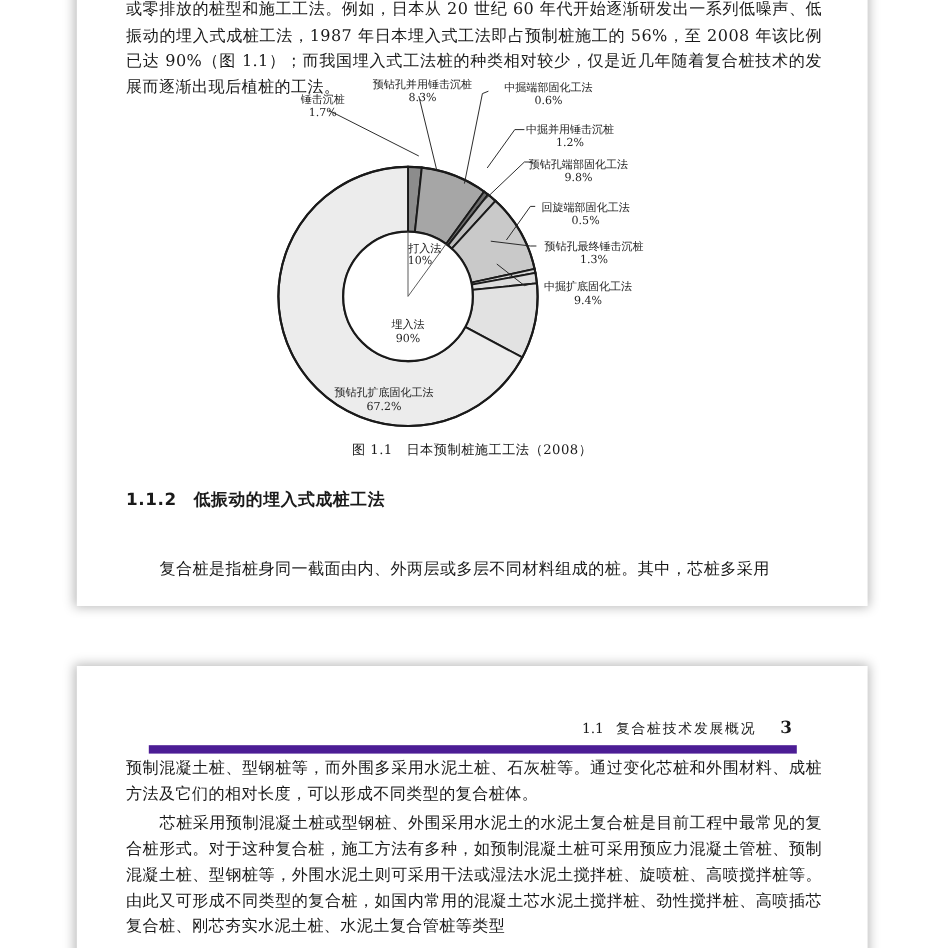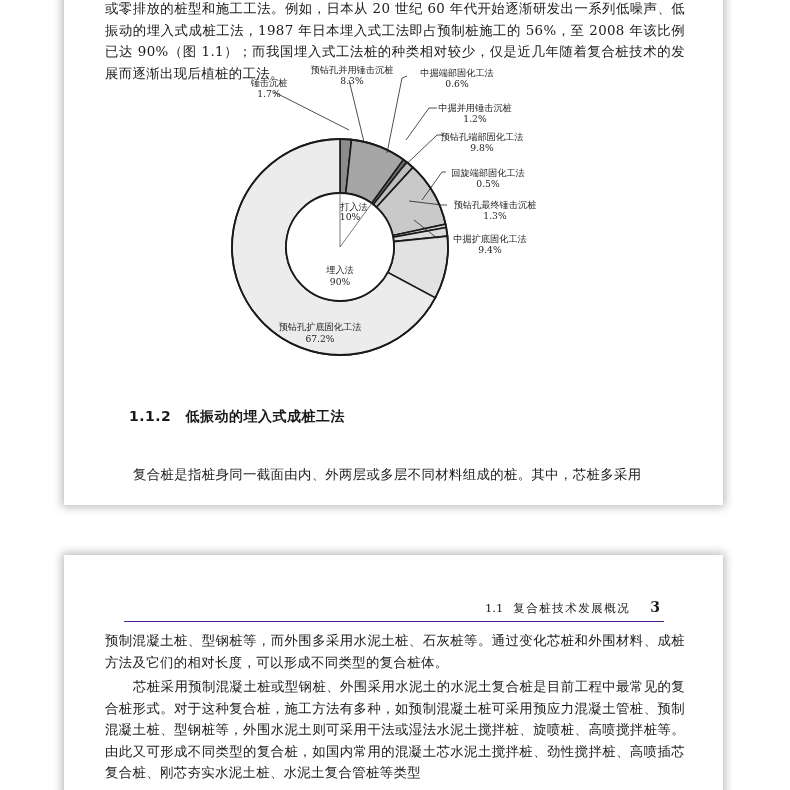--- a/index.html
+++ b/index.html
@@ -36,24 +36,24 @@
     }
     .caption {
       position: absolute; left: 0; width: 659px; text-align: center;
       font-size: 11px; top: 387px; letter-spacing: 0.4px;
     }
     .section-heading {
       position: absolute; left: 41px; top: 428px;
       font-family: "DejaVu Sans", "Liberation Sans", sans-serif;
       font-weight: bold; font-size: 14px; letter-spacing: 0.5px;
     }
-    .section-heading .num { margin-right: 14px; margin-left: 24px; }
+    .section-heading .num { margin-right: 14px; }
     .running-header {
       position: absolute; left: 60px; width: 540px; top: 44px;
-      height: 22px; border-bottom: 1px solid #4c1d95;
+      height: 22px; border-bottom: 7px solid #4c1d95;
       font-size: 11.5px; text-align: right;
     }
     .running-header .hdr-title { letter-spacing: 1.5px; margin-left: 10px; }
     .running-header .pg { font-weight: bold; font-size: 14px; margin-left: 20px; margin-right: 4px; }
   </style>
 </head>
 <body>
 
 <div class="page" id="page1">
   <p class="para" style="top:18px;">或零排放的桩型和施工工法。例如，日本从 20 世纪 60 年代开始逐渐研发出一系列低噪声、低振动的埋入式成桩工法，1987 年日本埋入式工法即占预制桩施工的 56%，至 2008 年该比例已达 90%（图 1.1）；而我国埋入式工法桩的种类相对较少，仅是近几年随着复合桩技术的发展而逐渐出现后植桩的工法。</p>
@@ -97,20 +97,21 @@
       <polyline points="383,225 378,225 345,221" fill="none" stroke="#222" stroke-width="0.8"></polyline>
       <text x="431" y="228" text-anchor="middle">预钻孔最终锤击沉桩</text>
       <text x="431" y="239" text-anchor="middle">1.3%</text>
       <polyline points="380,256 373,258 350,240" fill="none" stroke="#222" stroke-width="0.8"></polyline>
       <text x="426" y="262" text-anchor="middle">中掘扩底固化工法</text>
       <text x="426" y="273" text-anchor="middle">9.4%</text>
       <text x="256" y="350" text-anchor="middle">预钻孔扩底固化工法</text>
       <text x="256" y="362" text-anchor="middle">67.2%</text>
     </svg>
 
+  <div class="caption">图 1.1　日本预制桩施工工法（2008）</div>
 
   <div class="section-heading">
     <span class="num">1.1.2</span><span>低振动的埋入式成桩工法</span>
   </div>
 
   <p class="para indent" style="top:484px;">复合桩是指桩身同一截面由内、外两层或多层不同材料组成的桩。其中，芯桩多采用</p>
 </div>
 
 <div class="page" id="page2">
   <div class="running-header">

